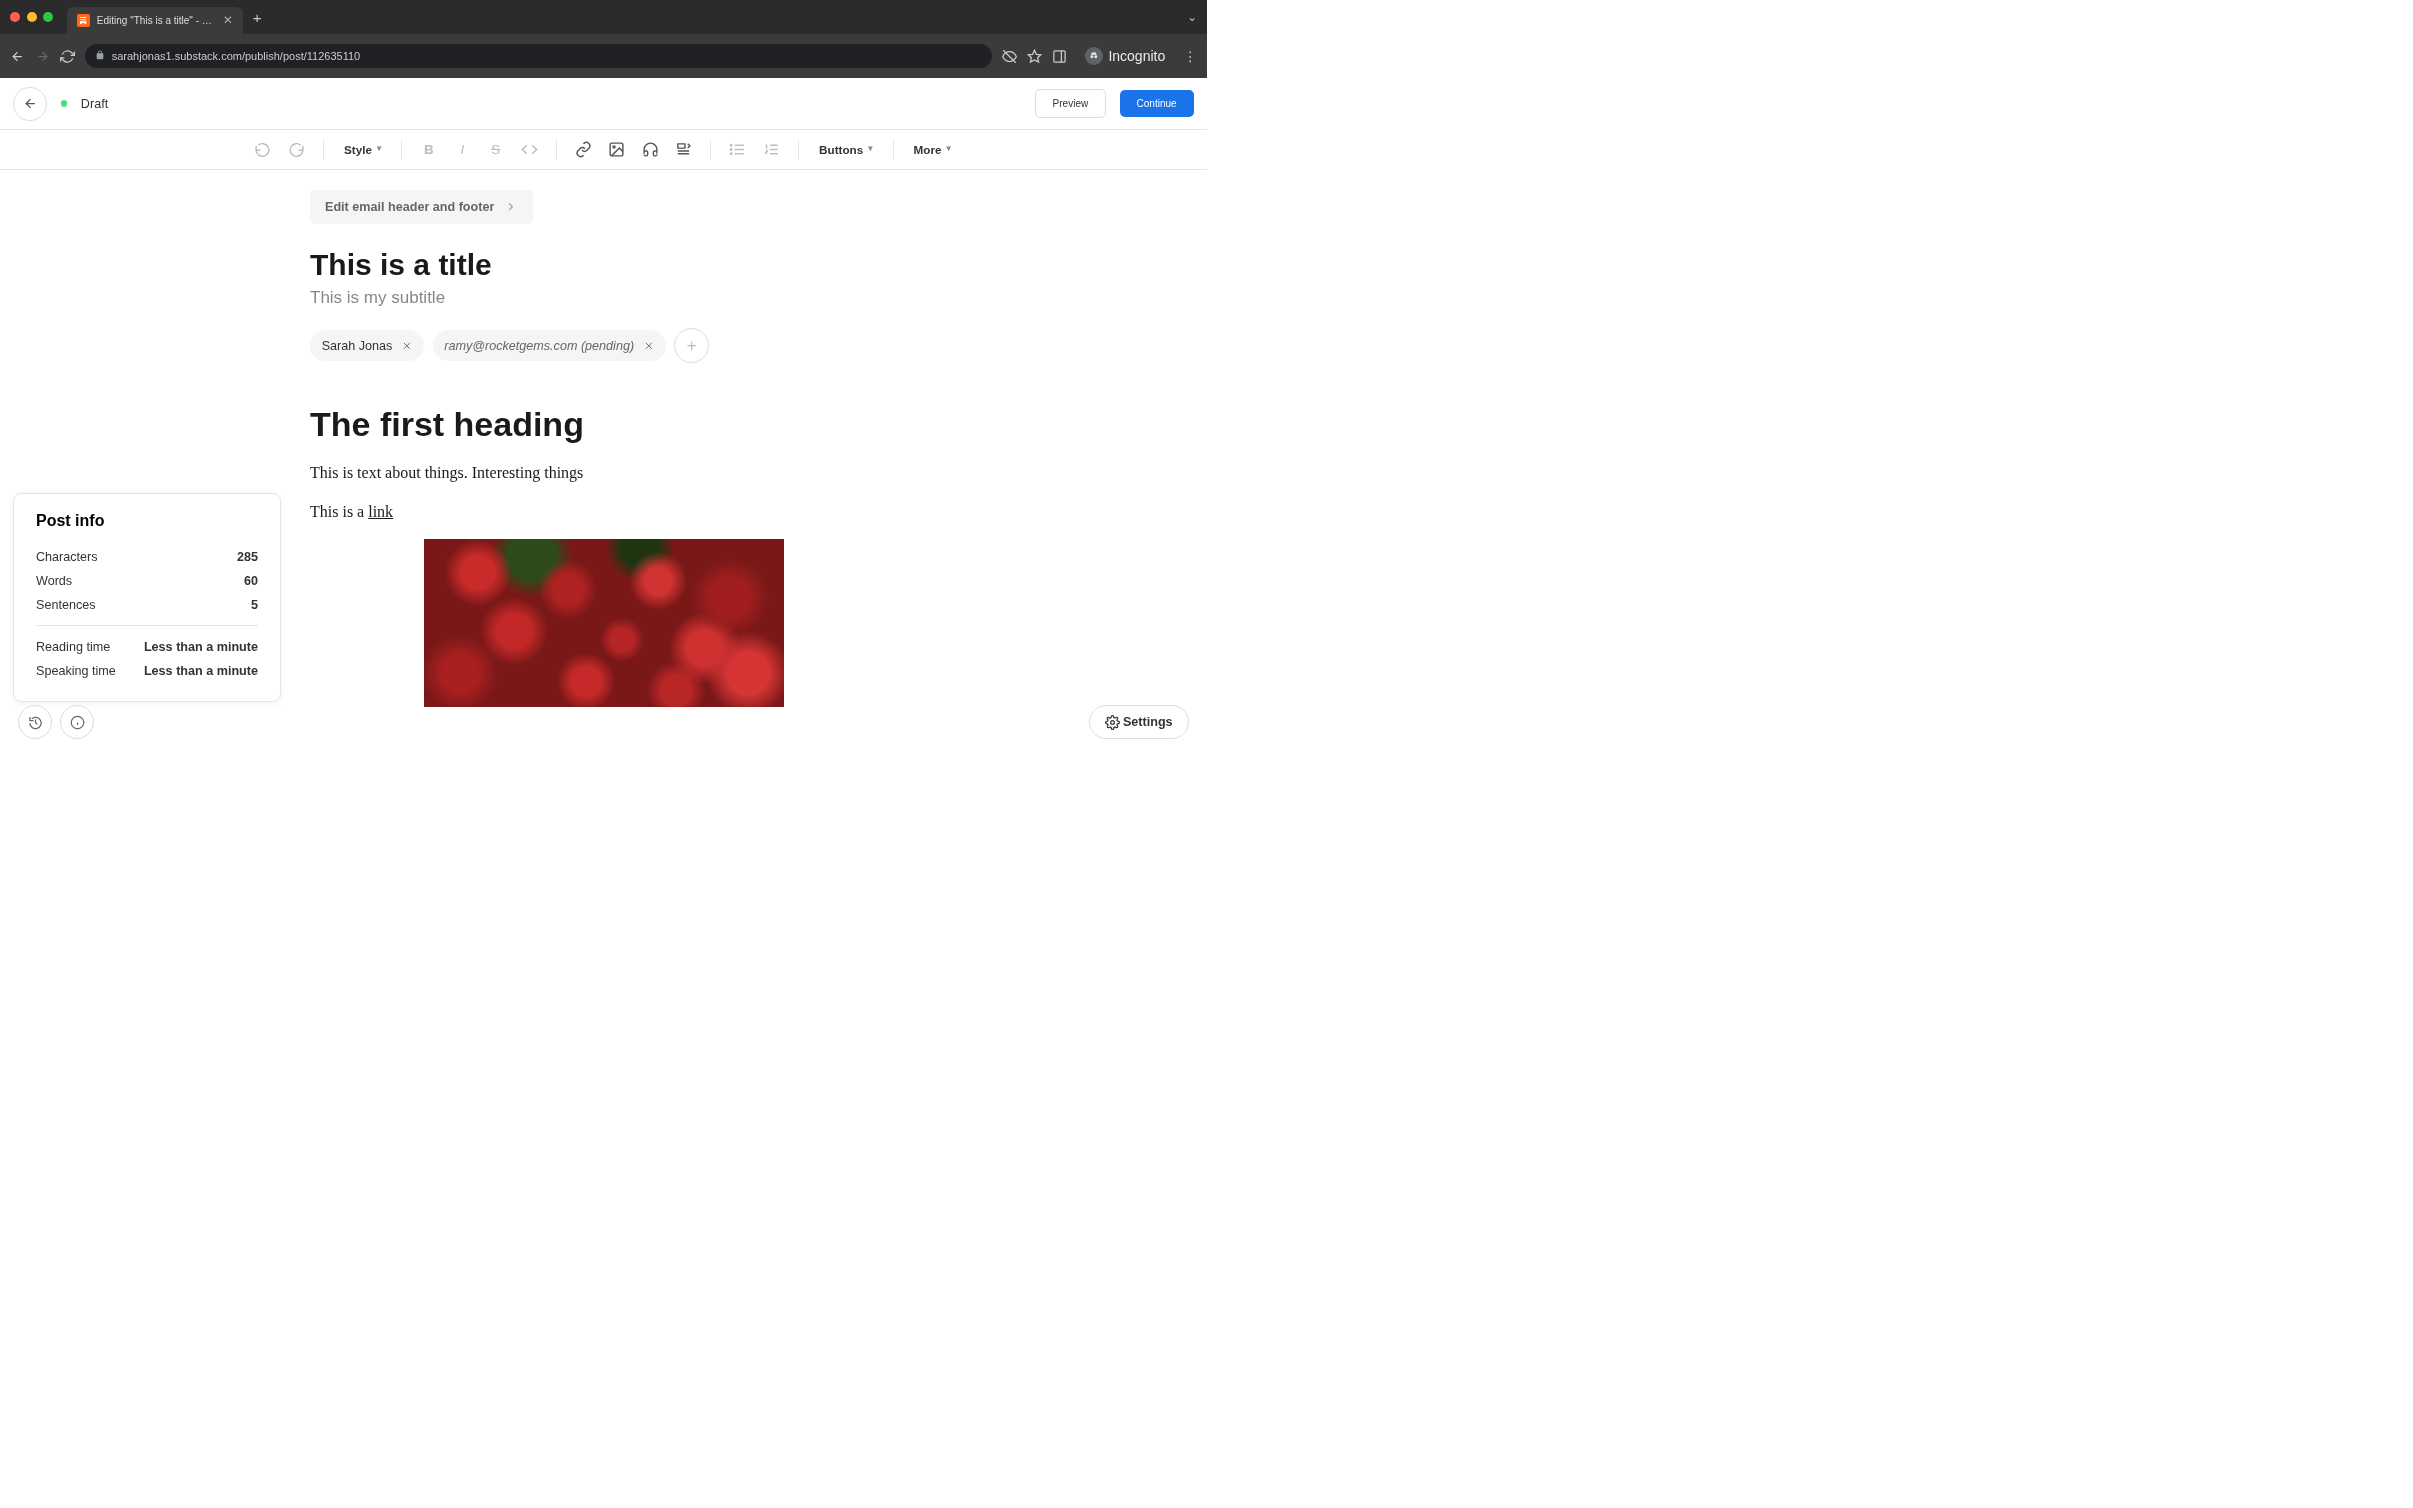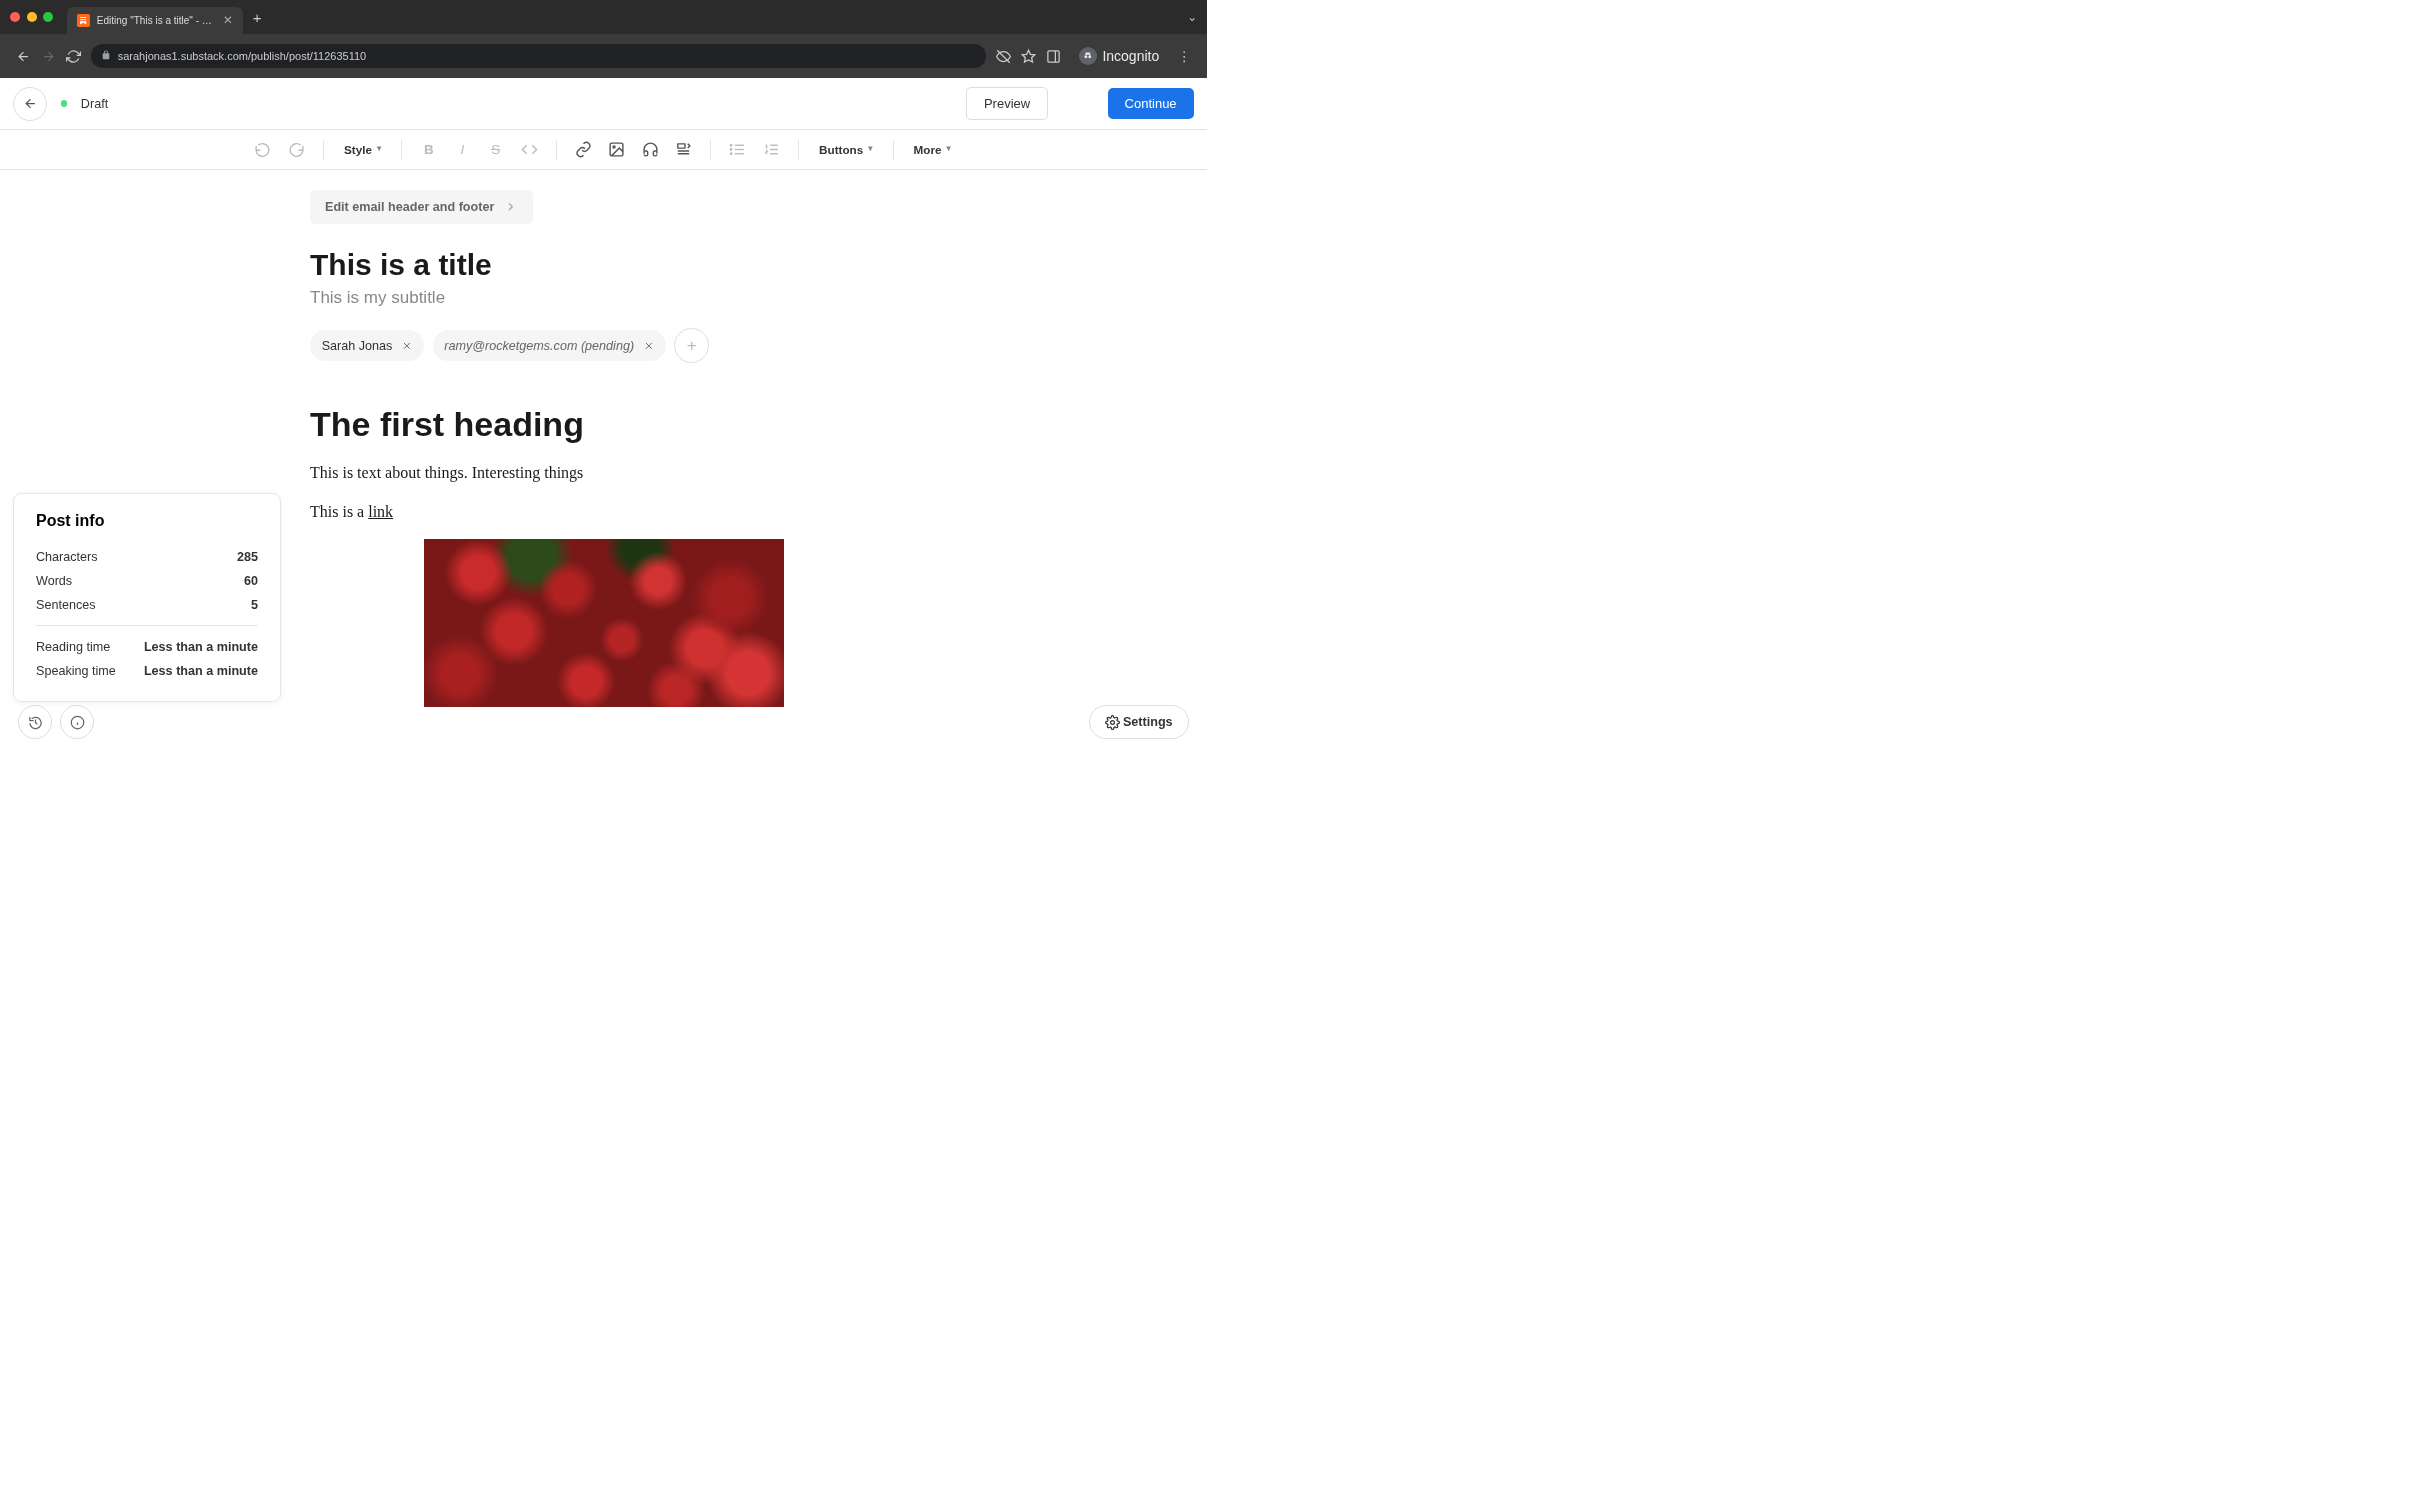--- a/index.html
+++ b/index.html
@@ -47,21 +47,21 @@
 .tab-close { color: #aaa; cursor: pointer; font-size: 11.7px; }
 .new-tab { color: #ccc; margin-left: 10px; font-size: 15px; cursor: pointer; }
 .chrome-spacer { flex: 1; }
 .chrome-chevron { color: #ccc; font-size: 11.7px; }
 
 .address-bar-row {
   background: #3b3b3b;
   height: 44px;
   display: flex;
   align-items: center;
-  padding: 0 16px;
+  padding: 0 10px;
   gap: 10px;
 }
 .nav-icon { color: #ccc; cursor: pointer; display: flex; align-items: center; }
 .nav-icon.disabled { color: #666; }
 .address-bar {
   flex: 1;
   background: #202124;
   border-radius: 13.4px;
   height: 23.5px;
   display: flex;
@@ -94,22 +94,22 @@
 }
 .back-circle {
   width: 34px; height: 34px; border: 0.8px solid #ddd; border-radius: 50%;
   display: flex; align-items: center; justify-content: center;
   cursor: pointer;
 }
 .status-dot { width: 6.7px; height: 6.7px; background: #4ade80; border-radius: 50%; }
 .status-text { font-size: 12.6px; color: #333; }
 .header-spacer { flex: 1; }
 .btn {
-  padding: 8.4px 17px; border-radius: 5px; font-size: 13px; font-weight: 500;
-  cursor: pointer; border: none; margin-left: 46px;
+  padding: 8.4px 17px; border-radius: 5px; font-size: 10px; font-weight: 500;
+  cursor: pointer; border: none;
 }
 .btn-preview { background: #fff; border: 0.8px solid #ddd; color: #333; }
 .btn-continue { background: #1a73e8; color: #fff; }
 
 
 .toolbar {
   height: 40px;
   border-bottom: 0.8px solid #e5e5e5;
   display: flex;
   align-items: center;

